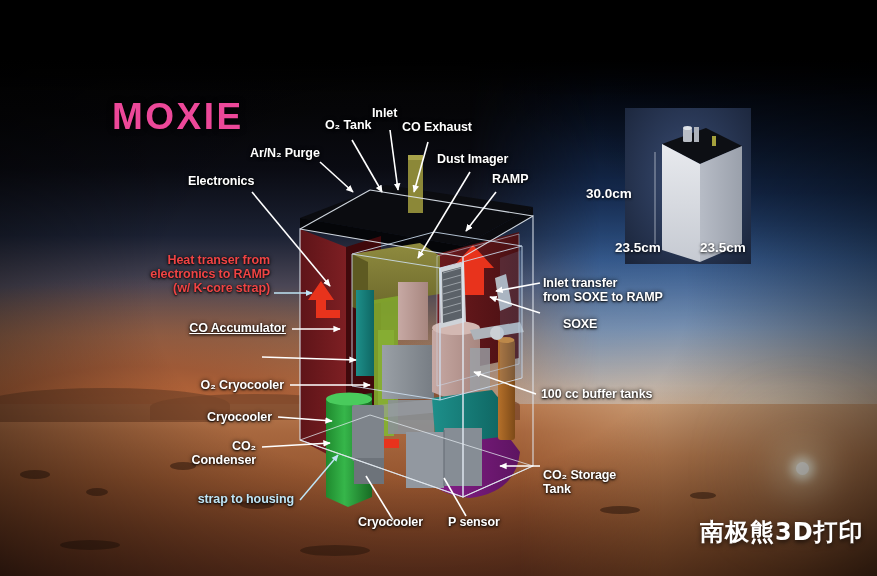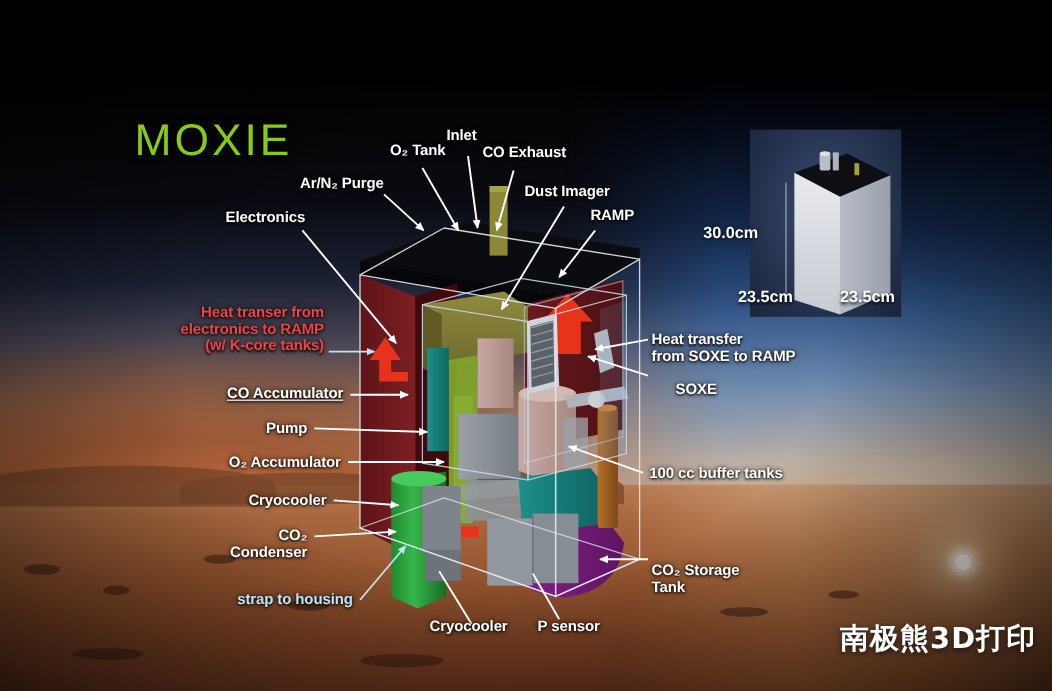--- a/index.html
+++ b/index.html
@@ -50,21 +50,21 @@
     pointer-events:none;
   }
   .top-black{
     position:absolute; left:0; top:0; width:877px; height:96px;
     background:linear-gradient(180deg,#000 0%, #000 62%, rgba(0,0,0,.0) 100%);
   }
 
   
   .moxie-title{
     position:absolute; left:112px; top:96px;
-    font-size:37px; letter-spacing:2.5px; font-weight:400; color:#84cc16;
+    font-size:37px; letter-spacing:2.5px; font-weight:700; color:#ec4899;
     font-family:"Liberation Sans", sans-serif;
     text-shadow:0 0 6px rgba(0,0,0,.9);
   }
 
   
   .lbl{
     position:absolute; font-size:12.5px; font-weight:700; color:#fff;
     line-height:14px; white-space:nowrap;
     text-shadow:0 1px 2px rgba(0,0,0,.95), 0 0 4px rgba(0,0,0,.85);
     letter-spacing:-.1px;
@@ -320,39 +320,38 @@
   <div class="lbl" style="left:372px;top:106px;">Inlet</div>
   <div class="lbl" style="left:402px;top:120px;">CO Exhaust</div>
   <div class="lbl" style="left:437px;top:152px;">Dust Imager</div>
   <div class="lbl" style="left:492px;top:172px;">RAMP</div>
 
   <div class="lbl" style="left:188px;top:174px;">Electronics</div>
 
   <div class="lbl rt" style="left:60px;top:253px;width:210px;color:#ef4444;">
     <div>Heat transer from</div>
     <div>electronics to RAMP</div>
-    <div>(w/ K-core tanks)</div>
+    <div>(w/ K-core strap)</div>
   </div>
 
   <div class="lbl rt" style="left:100px;top:321px;width:186px;text-decoration:underline;">CO Accumulator</div>
-  <div class="lbl rt" style="left:100px;top:350px;width:156px;">Pump</div>
-  <div class="lbl rt" style="left:100px;top:378px;width:184px;">O₂ Accumulator</div>
+  <div class="lbl rt" style="left:100px;top:378px;width:184px;">O₂ Cryocooler</div>
   <div class="lbl rt" style="left:100px;top:410px;width:172px;">Cryocooler</div>
 
   <div class="lbl rt" style="left:100px;top:439px;width:156px;">
     <div>CO₂</div>
     <div>Condenser</div>
   </div>
 
   <div class="lbl rt cyan" style="left:108px;top:492px;width:186px;">
     <div>strap to housing</div>
   </div>
 
   <div class="lbl" style="left:543px;top:276px;">
-    <div>Heat transfer</div>
+    <div>Inlet transfer</div>
     <div>from SOXE to RAMP</div>
   </div>
   <div class="lbl" style="left:540px;top:317px;margin-left:23px;">SOXE</div>
   <div class="lbl" style="left:541px;top:387px;">100 cc buffer tanks</div>
 
   <div class="lbl" style="left:543px;top:468px;">
     <div>CO₂ Storage</div>
     <div>Tank</div>
   </div>
 

